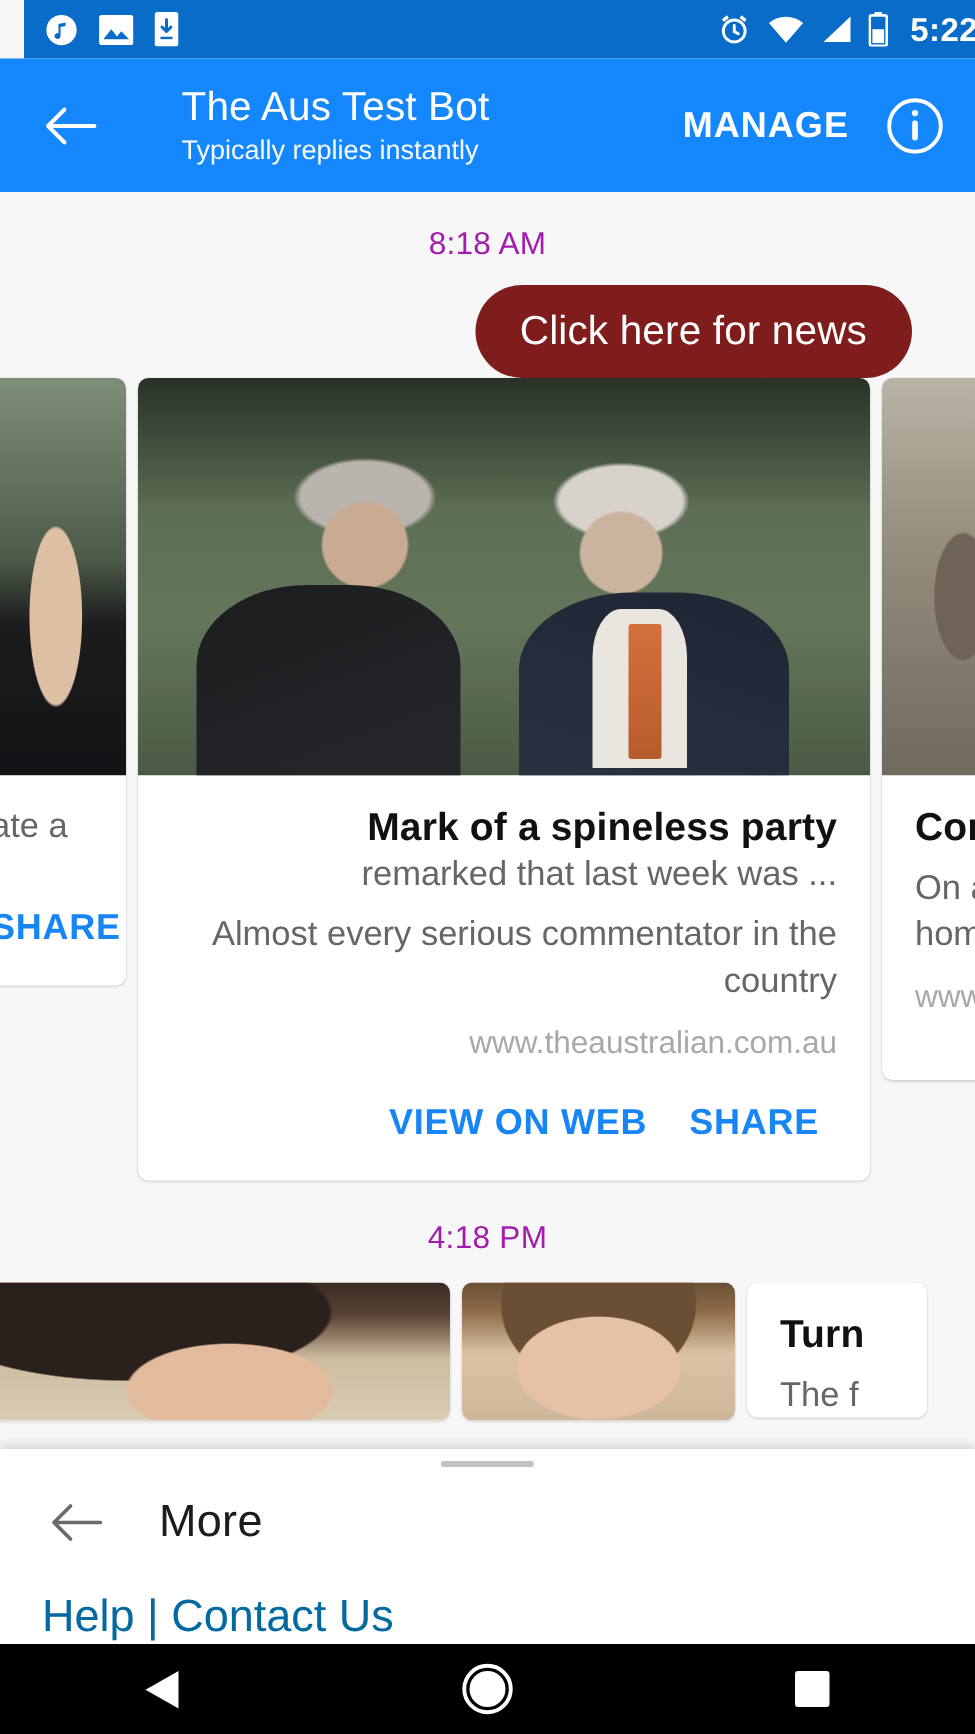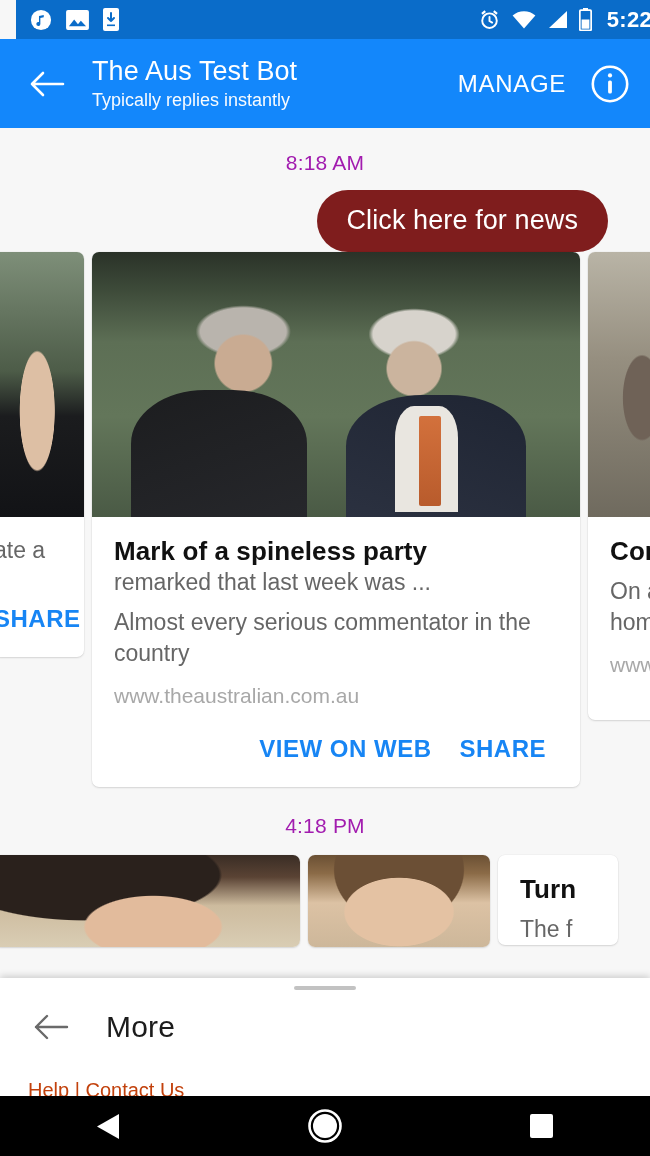--- a/index.html
+++ b/index.html
@@ -19,27 +19,28 @@
   .sb-left{ display:flex; align-items:center; gap:14px; }
   .sb-right{ margin-left:auto; display:flex; align-items:center; gap:11px; }
   .sb-time{ font-size:22px; font-weight:bold; letter-spacing:.3px; line-height:1; margin-left:4px;}
   .sb-ico{ display:block; }
 
   
   .appbar{
     position:absolute; top:39px; left:0; width:650px; height:89px;
     background:#1387fb; color:#fff; display:flex; align-items:center;
     padding:0 18px 0 24px;
+    gap:29px;
   }
   .back-arrow{ width:46px; height:46px; flex:none; display:flex; align-items:center; justify-content:center; }
   .titles{ margin-left:22px; }
   .bot-name{ font-size:27px; line-height:32px; font-weight:400; letter-spacing:.1px; }
   .bot-sub{ font-size:18px; line-height:24px; font-weight:400; opacity:.97; margin-top:1px;}
   .appbar-actions{ margin-left:auto; display:flex; align-items:center; gap:22px; }
-  .manage{ font-size:24px; font-weight:normal; letter-spacing:.7px; color:#fff; }
+  .manage{ font-size:24px; font-weight:bold; letter-spacing:.7px; color:#fff; }
   .info-ico{ width:44px; height:44px; display:flex; align-items:center; justify-content:center;}
 
   
   .chat{
     position:absolute; top:128px; left:0; width:650px; height:905px;
     background:#f7f7f7; overflow:hidden;
   }
   .ts{ text-align:center; color:#a21caf; font-size:21px; line-height:26px; padding:22px 0 0; letter-spacing:.2px;}
   .bubble-row{ display:flex; justify-content:flex-end; padding:14px 42px 0 0; }
   .bubble{
@@ -47,21 +48,21 @@
     padding:13px 30px 15px; font-size:27px; line-height:34px; letter-spacing:.1px;
   }
 
   
   .carousel{ display:flex; align-items:flex-start; gap:8px; }
   .card{
     background:#fff; border-radius:7px; flex:none;
     box-shadow:0 1px 2px rgba(0,0,0,.13), 0 0 0 .5px rgba(0,0,0,.045);
     overflow:hidden; position:relative;
   }
-  .card-main{ width:488px; }
+  .card-main{ width:488px;text-align:right; }
   .card-left{ width:90px; margin-left:-6px; }
   .card-right{ width:120px; }
   .card-img{ height:265px; position:relative; overflow:hidden; }
   .card-body{ padding:18px 22px 0; }
   .c-title{ font-size:26px; line-height:32px; font-weight:bold; color:#111; letter-spacing:.1px; white-space:nowrap; }
   .c-desc{ font-size:23px; line-height:31px; color:#666; margin-top:9px; }
   .c-url{ font-size:21px; line-height:27px; color:#a8a8a8; margin-top:13px; white-space:nowrap;}
   .c-actions{
     display:flex; justify-content:flex-end; gap:0; padding:22px 20px 20px;
     font-size:24px; font-weight:bold; color:#1785f4; letter-spacing:.5px;
@@ -127,31 +128,31 @@
   .c2-card{ background:#fff; border-radius:7px; flex:none; overflow:hidden;
     box-shadow:0 1px 2px rgba(0,0,0,.13), 0 0 0 .5px rgba(0,0,0,.045); }
   .c2-a{ width:306px; }
   .c2-b{ width:182px; }
   .c2-c{ width:120px; }
   .c2-img{ height:92px; position:relative; overflow:hidden; }
   .c2-body{ padding:18px 0 0 22px; }
 
   
   .sheet{
-    position:absolute; left:0; bottom:48px; width:650px; height:130px;
+    position:absolute; left:0; bottom:60px; width:650px; height:130px;
     background:#fff; box-shadow:0 -2px 7px rgba(0,0,0,.17);
   }
   .grabber{
     position:absolute; top:8px; left:50%; transform:translateX(-50%);
     width:62px; height:4px; background:#c2c2c2; border-radius:2px;
   }
   .sheet-head{ display:flex; align-items:center; padding:26px 0 0 28px; }
   .sheet-back{ width:46px; height:46px; display:flex; align-items:center; justify-content:center; }
   .sheet-title{ margin-left:32px; font-size:30px; line-height:36px; color:#1c1c1c; letter-spacing:.2px;}
-  .sheet-links{ padding:22px 0 0 28px; font-size:20px; line-height:36px; color:#c2410c; }
+  .sheet-links{ padding:22px 0 0 28px; font-size:30px; line-height:36px; color:#0369a1; }
 
   
   .navbar{
     position:absolute; left:0; bottom:0; width:650px; height:60px;
     background:#000; display:flex; align-items:center; justify-content:space-around;
   }
   .nav-btn{ width:72px; height:60px; display:flex; align-items:center; justify-content:center; }
 </style>
 </head>
 <body>

